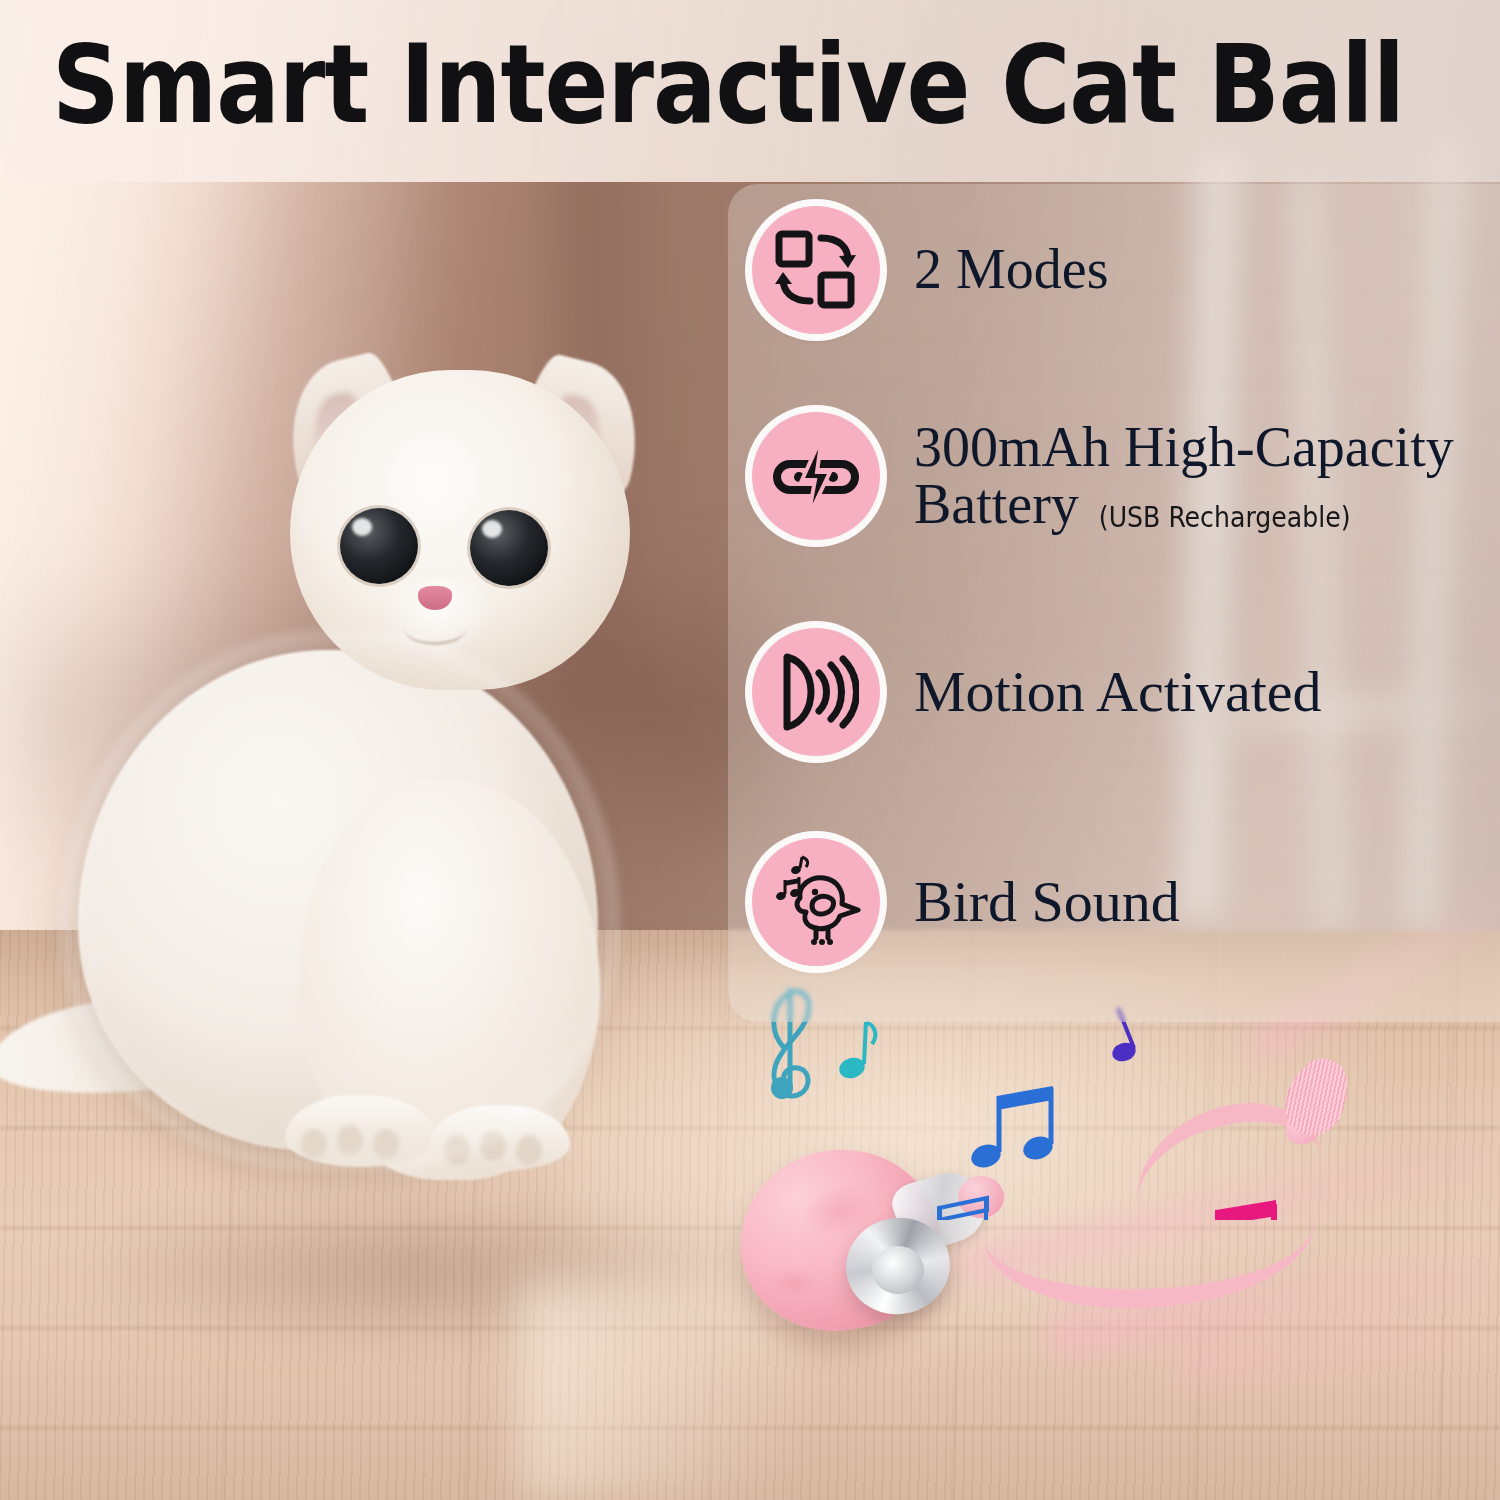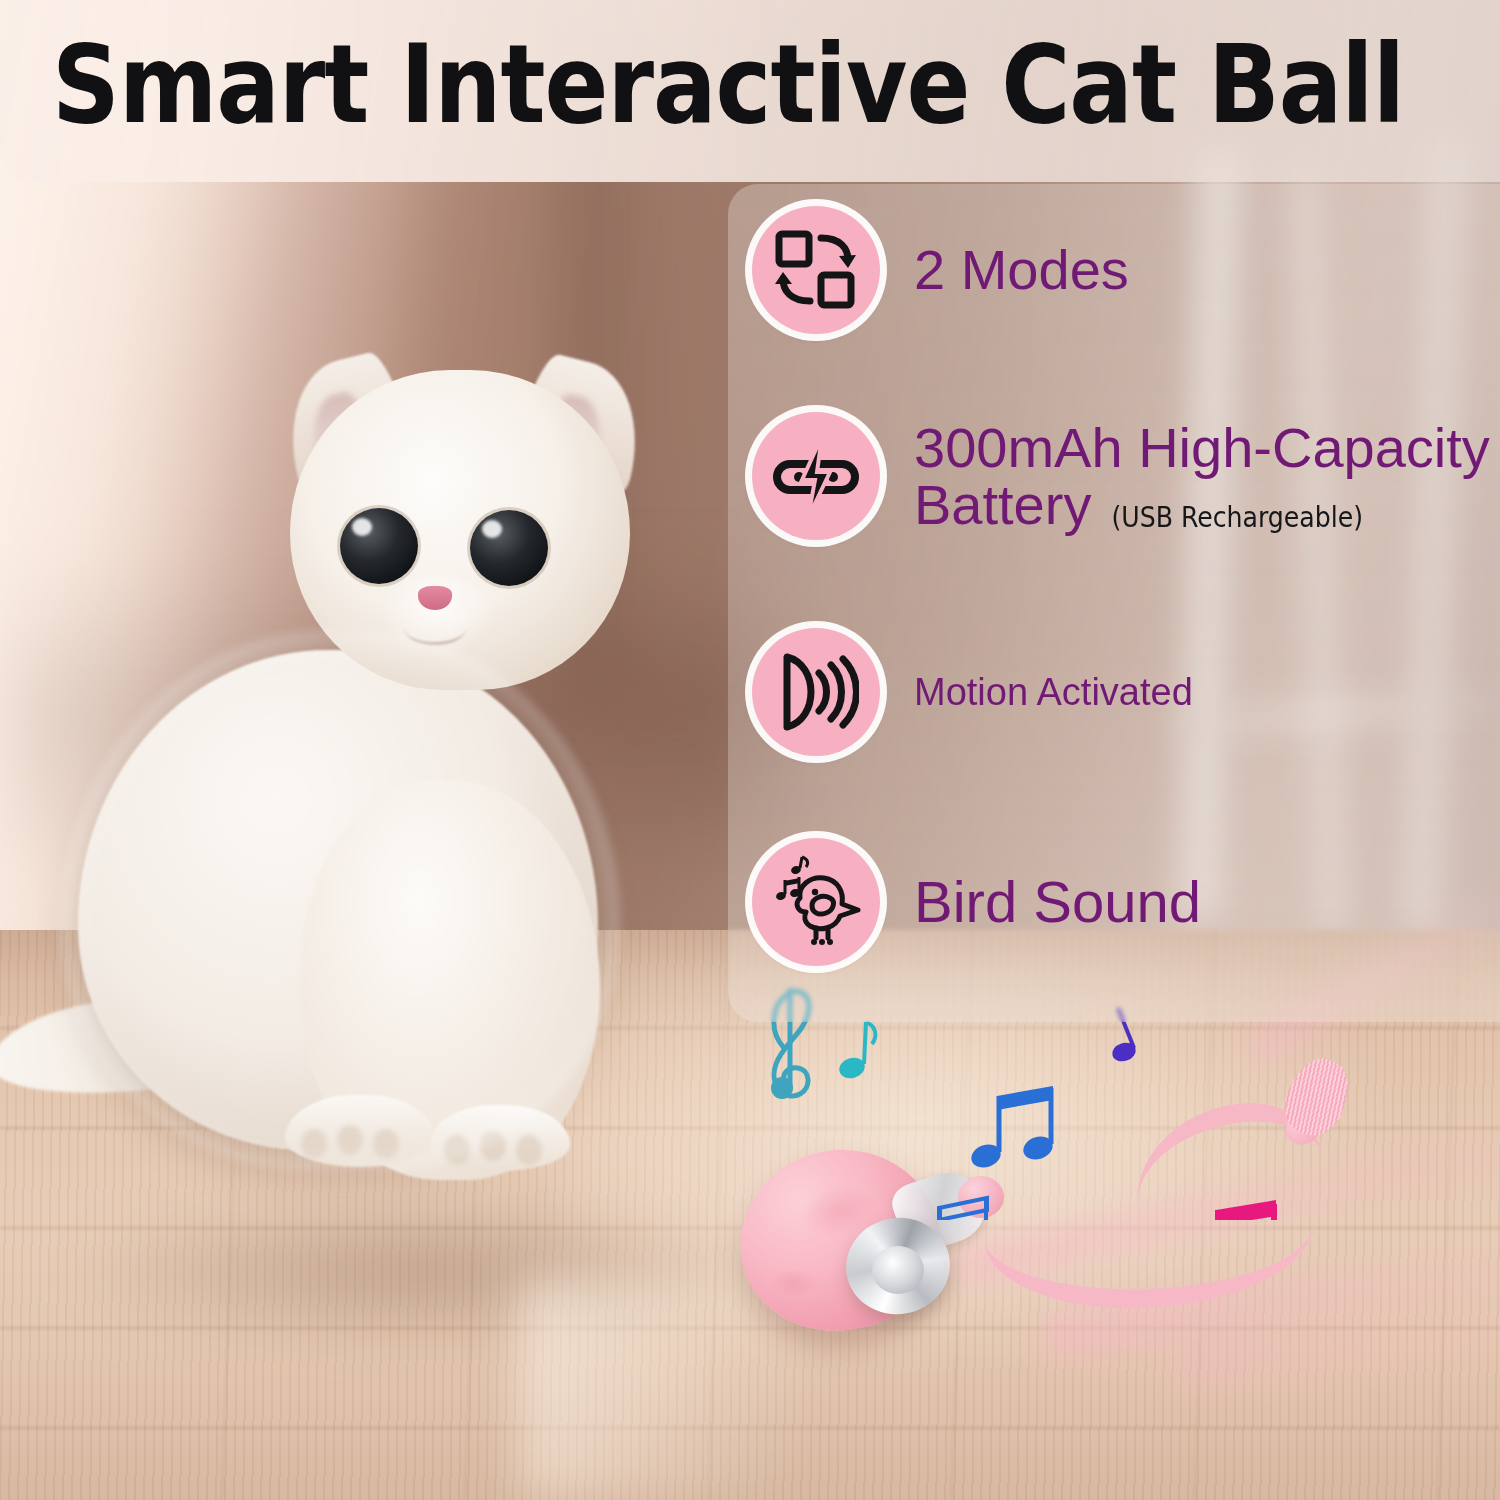--- a/index.html
+++ b/index.html
@@ -288,33 +288,33 @@
     position:relative;width:128px;height:128px;flex:0 0 128px;
     border-radius:50%;
     background:#f6b0c2;
     box-shadow:0 0 0 7px rgba(255,255,255,.94), 0 2px 8px rgba(90,60,60,.22);
     display:flex;align-items:center;justify-content:center;
   }
   .iconwrap svg{display:block;}
 
   .ftext{margin-left:34px;color:#121214;}
   .fmain{
-    font-family:Liberation Sans, sans-serif;
-    font-size:58px;line-height:1.02;font-weight:400;color:#701a75;white-space:nowrap;
+    font-family:Liberation Serif, serif;
+    font-size:58px;line-height:1.02;font-weight:400;color:#0f172a;white-space:nowrap;
   }
   .fsub{
     font-family:"Liberation Sans Narrow","DejaVu Sans Condensed","Liberation Sans", sans-serif;
     font-size:42px;line-height:1.12;font-weight:400;color:#17171a;white-space:nowrap;
   }
   .rowline{display:flex;align-items:flex-end;gap:20px;white-space:nowrap;}
   .f2 .fmain{font-size:56px;}
   .f2 .fsub{font-size:28px;}
   .f1 .fmain{font-size:56px;}
   .f1 .fsub{font-size:41px;margin-top:2px;}
-  .f3 .fmain{font-size:38px;}
+  .f3 .fmain{font-size:58px;}
   .f4 .fmain{font-size:58px;}
 </style>
 </head>
 <body>
 
 <div id="stage">
 
   <div class="photo">
     <div class="wall"></div>
     <div class="doorframe"></div>

